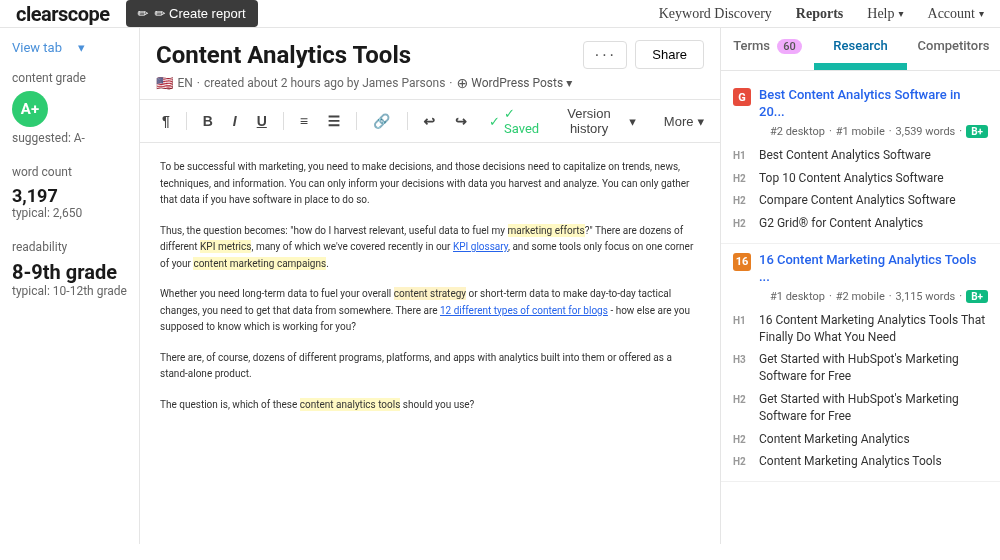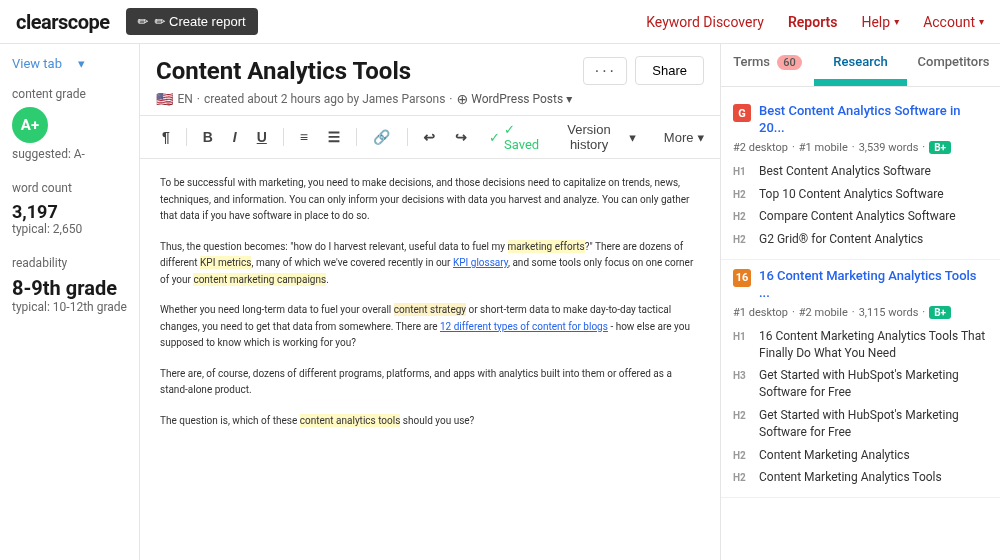--- a/index.html
+++ b/index.html
@@ -2,30 +2,30 @@
 <html><head>
   <meta charset="utf-8">
   <style>
     * { box-sizing: border-box; margin: 0; padding: 0; }
     body { font-family: -apple-system, BlinkMacSystemFont, 'Segoe UI', Roboto, sans-serif; font-size: 14px; color: #333; background: #fff; overflow: hidden; }
 
     
     .top-nav {
       display: flex; align-items: center; justify-content: space-between;
       background: #fff; border-bottom: 1px solid #e5e5e5;
-      padding: 0 16px; height: 44px;
+      padding: 0 16px; height: 28px;
     }
     .nav-left { display: flex; align-items: center; gap: 16px; }
     .logo { font-size: 20px; font-weight: 700; color: #1a1a1a; letter-spacing: -0.5px; }
     .create-report-btn {
       background: #3b3b3b; color: #fff; border: none; border-radius: 4px;
       padding: 6px 12px; font-size: 13px; cursor: pointer; display: flex; align-items: center; gap: 6px;
     }
     .nav-right { display: flex; align-items: center; gap: 24px; }
-    .nav-link { color: #b91c1c; font-size: 14px; text-decoration: none; cursor: pointer; display: flex; align-items: center; gap: 4px; }
+    .nav-link { color: #404040; font-size: 14px; text-decoration: none; cursor: pointer; display: flex; align-items: center; gap: 4px; font-family: Liberation Serif, serif; }
     .nav-link.active { font-weight: 600; }
     .nav-link .caret { font-size: 10px; }
 
     
     .main-layout { display: flex; height: calc(560px - 44px); }
 
     
     .sidebar {
       width: 140px; min-width: 140px; border-right: 1px solid #e5e5e5;
       padding: 12px; background: #fff;
@@ -99,33 +99,33 @@
 
     
     .right-panel { width: 280px; min-width: 280px; border-left: 1px solid #e5e5e5; display: flex; flex-direction: column; }
     .right-panel-tabs { display: flex; border-bottom: 1px solid #e5e5e5; }
     .panel-tab {
       flex: 1; text-align: center; padding: 10px 4px; font-size: 13px; font-weight: 500;
       color: #666; cursor: pointer; border-bottom: 2px solid transparent;
     }
     .panel-tab.active { color: #0369a1; border-bottom: 7px solid #14b8a6; }
     .panel-tab .badge {
-      display: inline-block; background: #fca5a5; color: #555; border-radius: 10px;
+      display: inline-block; background: #f0abfc; color: #555; border-radius: 10px;
       padding: 1px 6px; font-size: 11px; margin-left: 4px;
     }
 
     
     .research-list { flex: 1; overflow-y: auto; padding: 8px 0; }
     .competitor-item { padding: 8px 12px; border-bottom: 1px solid #f0f0f0; }
     .competitor-header { display: flex; align-items: flex-start; gap: 8px; margin-bottom: 4px; }
     .competitor-icon { width: 18px; height: 18px; border-radius: 3px; flex-shrink: 0; margin-top: 1px; }
     .competitor-icon.red { background: #e74c3c; display: flex; align-items: center; justify-content: center; color: #fff; font-size: 11px; font-weight: 700; }
     .competitor-icon.orange { background: #e67e22; display: flex; align-items: center; justify-content: center; color: #fff; font-size: 11px; font-weight: 700; }
     .competitor-title { font-size: 13px; color: #2563eb; font-weight: 500; line-height: 1.3; }
-    .competitor-meta { font-size: 11px; color: #666; margin-bottom: 6px; display: flex; align-items: center; gap: 4px; }
+    .competitor-meta { font-size: 11px; color: #666; margin-bottom: 6px; display: flex; align-items: center; gap: 4px; justify-content: flex-end; }
     .badge-b-plus { display: inline-block; background: #10b981; color: #fff; border-radius: 3px; padding: 1px 5px; font-size: 10px; font-weight: 700; }
     .headings-list { padding-left: 0; list-style: none; }
     .heading-item { display: flex; gap: 6px; padding: 3px 0; font-size: 12px; color: #444; align-items: baseline; }
     .heading-tag { font-size: 10px; font-weight: 700; color: #999; min-width: 20px; }
     .heading-text { color: #333; line-height: 1.4; }
   </style>
 </head>
 <body>
 
 <nav class="top-nav">

